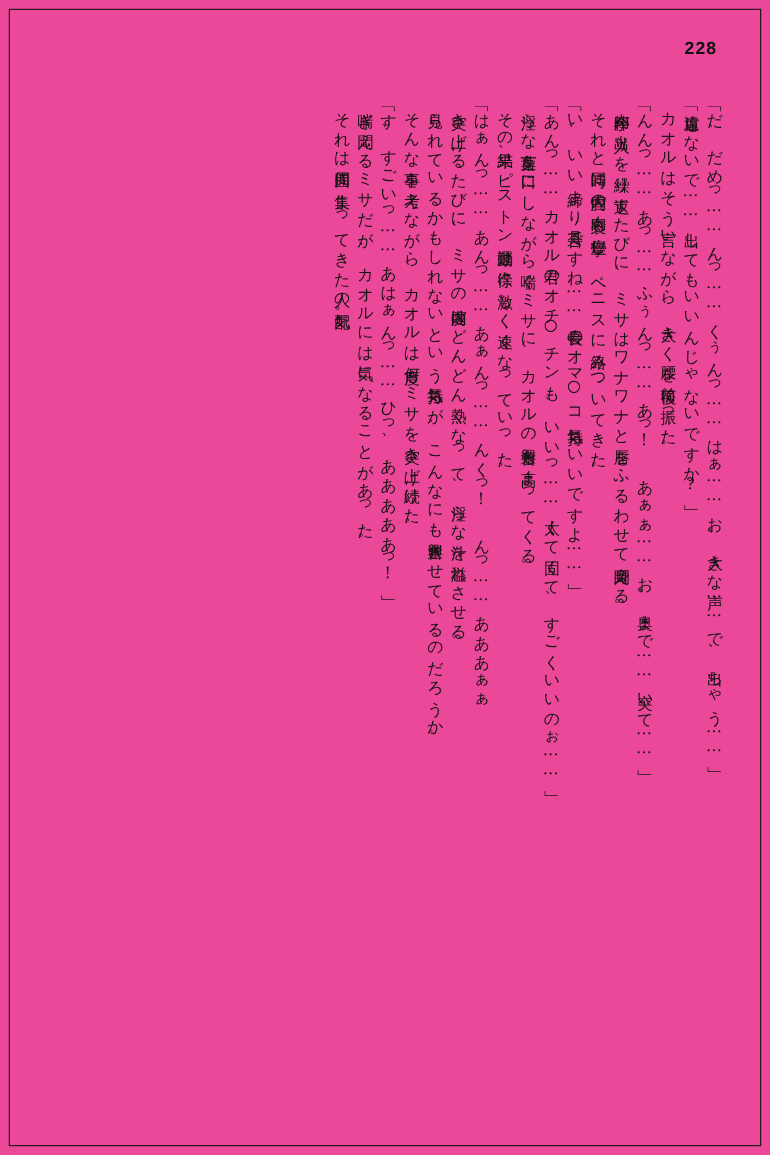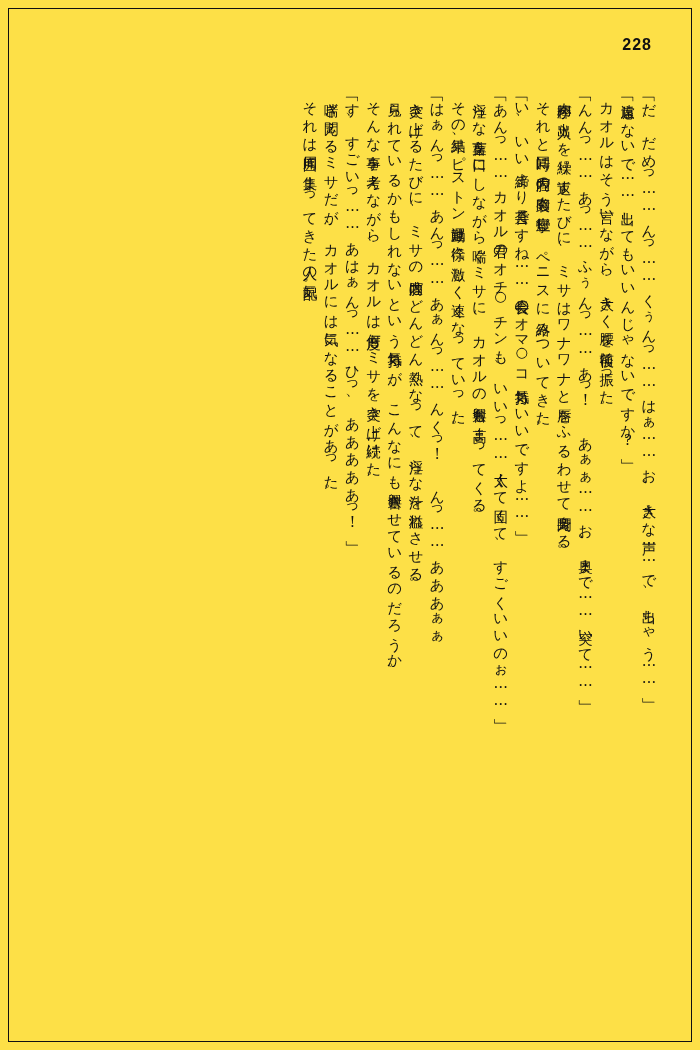--- a/index.html
+++ b/index.html
@@ -4,21 +4,21 @@
 <style>
   html, body {
     margin: 0;
     padding: 0;
     background: #ffffff;
   }
   #page {
     position: relative;
     width: 700px;
     height: 1050px;
-    background: #fde047;
+    background: #ec4899;
     overflow: hidden;
     font-family: "Liberation Serif", "DejaVu Serif", serif;
   }
   
   #page-frame {
     position: absolute;
     left: 8px;
     top: 8px;
     right: 8px;
     bottom: 8px;

